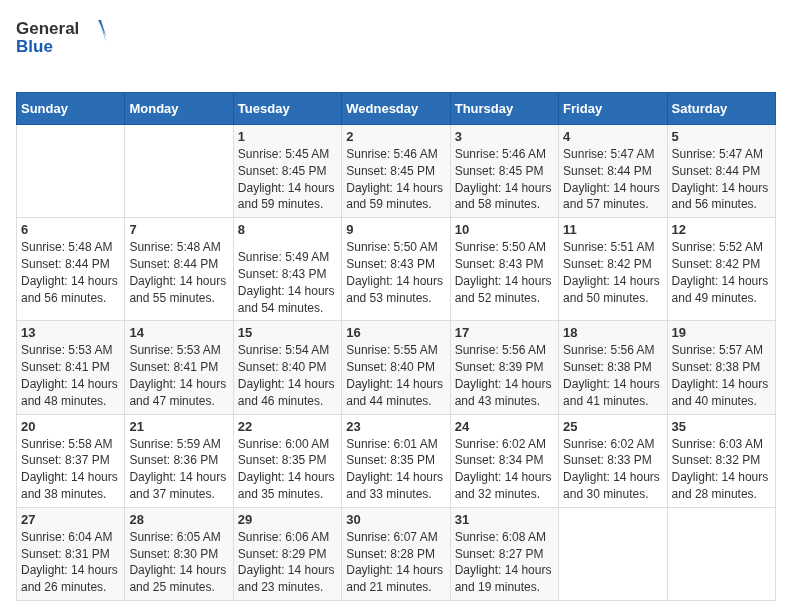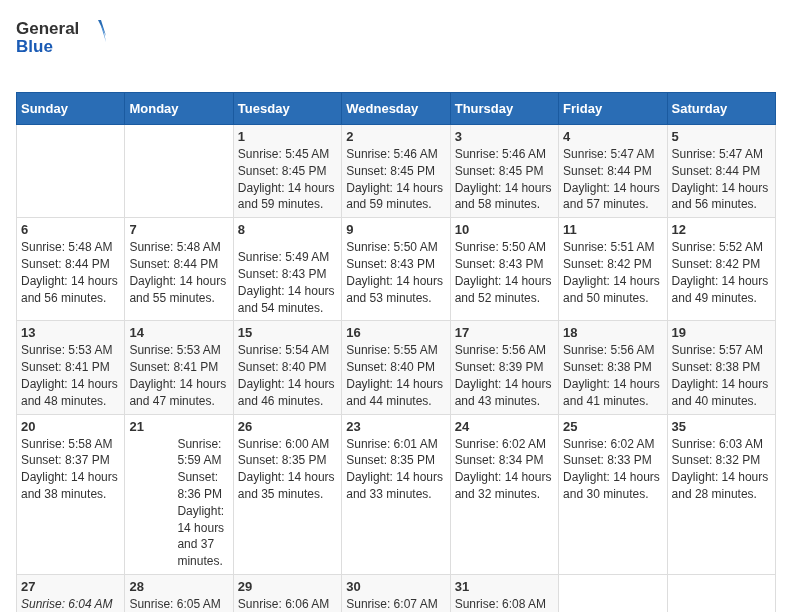--- a/index.html
+++ b/index.html
@@ -236,26 +236,26 @@
       </tr>
       <tr>
         <td>
           <span class="day-num">20</span>
           <div class="day-info" style="white-space: pre-line;">Sunrise: 5:58 AM
 Sunset: 8:37 PM
 Daylight: 14 hours and 38 minutes.</div>
         </td>
         <td>
           <span class="day-num">21</span>
-          <div class="day-info" style="white-space: pre-line; margin-left: 48px;">Sunrise: 5:59 AM
+          <div class="day-info" style="white-space: pre-line;">Sunrise: 5:59 AM
 Sunset: 8:36 PM
 Daylight: 14 hours and 37 minutes.</div>
         </td>
         <td>
-          <span class="day-num">26</span>
+          <span class="day-num">22</span>
           <div class="day-info" style="white-space: pre-line;">Sunrise: 6:00 AM
 Sunset: 8:35 PM
 Daylight: 14 hours and 35 minutes.</div>
         </td>
         <td>
           <span class="day-num">23</span>
           <div class="day-info" style="white-space: pre-line;">Sunrise: 6:01 AM
 Sunset: 8:35 PM
 Daylight: 14 hours and 33 minutes.</div>
         </td>
@@ -274,21 +274,21 @@
         <td>
           <span class="day-num">35</span>
           <div class="day-info" style="white-space: pre-line;">Sunrise: 6:03 AM
 Sunset: 8:32 PM
 Daylight: 14 hours and 28 minutes.</div>
         </td>
       </tr>
       <tr>
         <td>
           <span class="day-num">27</span>
-          <div class="day-info" style="white-space: pre-line; font-style: italic;">Sunrise: 6:04 AM
+          <div class="day-info" style="white-space: pre-line;">Sunrise: 6:04 AM
 Sunset: 8:31 PM
 Daylight: 14 hours and 26 minutes.</div>
         </td>
         <td>
           <span class="day-num">28</span>
           <div class="day-info" style="white-space: pre-line;">Sunrise: 6:05 AM
 Sunset: 8:30 PM
 Daylight: 14 hours and 25 minutes.</div>
         </td>
         <td>

